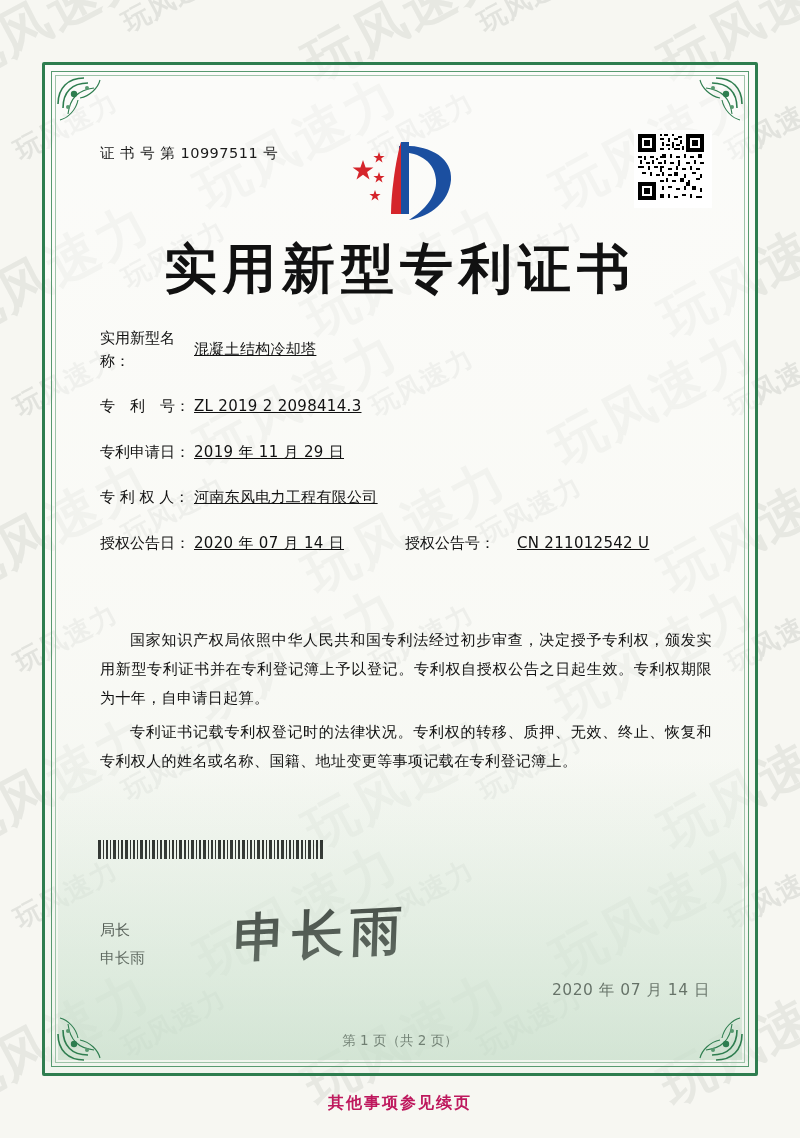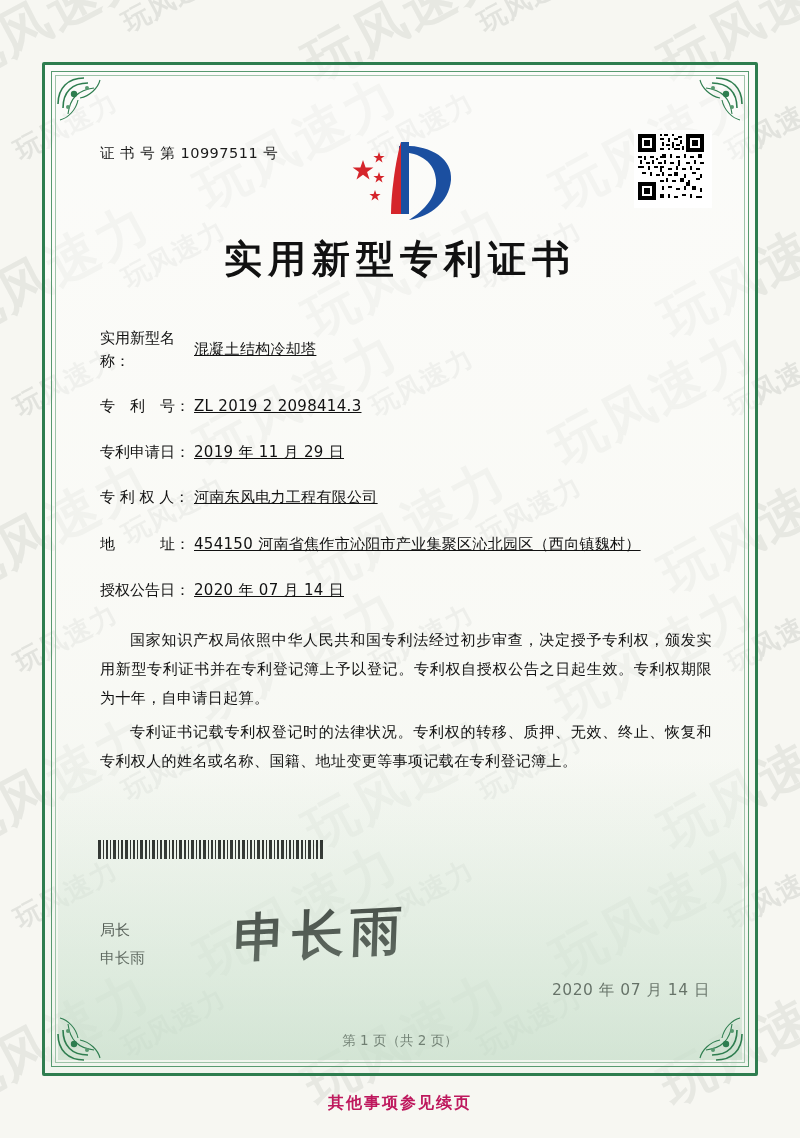--- a/index.html
+++ b/index.html
@@ -120,21 +120,21 @@
     width: 130px;
     height: 92px;
   }
 
   .cert-title {
     position: absolute;
     left: 0;
     right: 0;
     top: 172px;
     text-align: center;
-    font-size: 38px;
+    font-size: 53px;
     font-weight: bold;
     letter-spacing: 6px;
     color: #111;
     font-family: "DejaVu Sans", sans-serif;
   }
 
   .fields {
     position: absolute;
     left: 58px;
     right: 46px;
@@ -498,28 +498,28 @@
         <div class="field-value">ZL 2019 2 2098414.3</div>
       </div>
       <div class="field-row">
         <div class="field-label">专利申请日：</div>
         <div class="field-value">2019 年 11 月 29 日</div>
       </div>
       <div class="field-row">
         <div class="field-label">专 利 权 人：</div>
         <div class="field-value">河南东风电力工程有限公司</div>
       </div>
-      <div class="field-row">
-        <div class="field-label">地　　　址：</div>
-        <div class="field-value wrap">454150 河南省焦作市沁阳市产业集聚区沁北园区（西向镇魏村）</div>
-      </div>
       <div class="field-row row-split">
         <div class="split-left">
           <div class="field-label">授权公告日：</div>
           <div class="field-value">2020 年 07 月 14 日</div>
+        </div>
+        <div class="split-right">
+          <div class="field-label">授权公告号：</div>
+          <div class="field-value">CN 211012542 U</div>
         </div>
       </div>
     </div>
 
     <div class="paragraphs">
       <p>国家知识产权局依照中华人民共和国专利法经过初步审查，决定授予专利权，颁发实用新型专利证书并在专利登记簿上予以登记。专利权自授权公告之日起生效。专利权期限为十年，自申请日起算。</p>
       <p>专利证书记载专利权登记时的法律状况。专利权的转移、质押、无效、终止、恢复和专利权人的姓名或名称、国籍、地址变更等事项记载在专利登记簿上。</p>
     </div>
 
     <div class="barcode">

